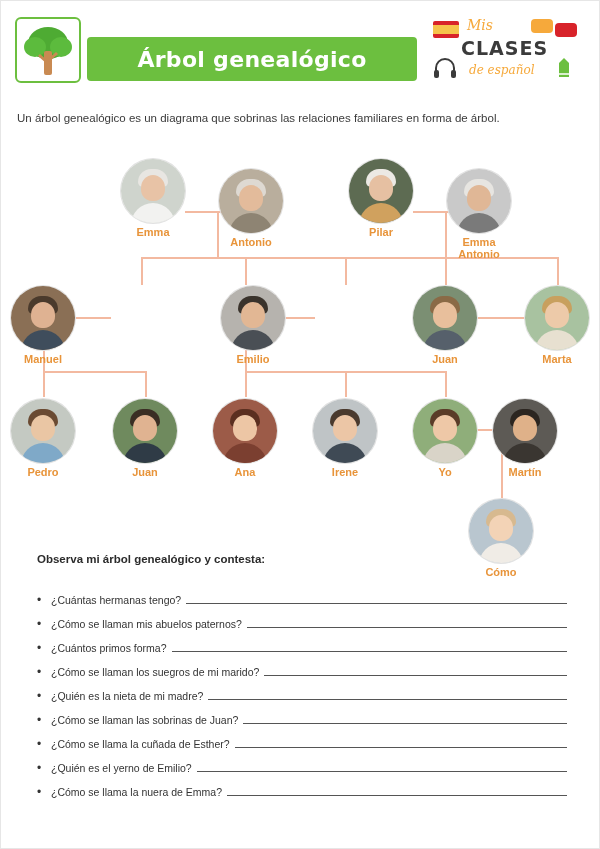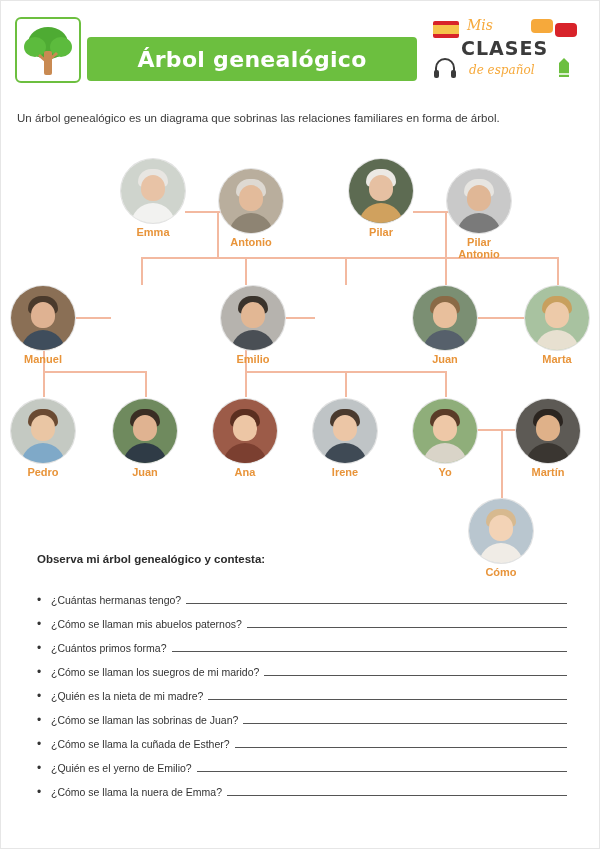--- a/index.html
+++ b/index.html
@@ -352,21 +352,21 @@
       <div class="name">Pilar</div>
     </div>
 
     <div class="person" style="left:446px; top:18px;">
       <div class="photo">
         <div class="bg" style="background:#c9c9c9;"></div>
         <div class="hair" style="background:#e7e5e1;"></div>
         <div class="head" style="background:#e0b796;"></div>
         <div class="body" style="background:#7a7a7a;"></div>
       </div>
-      <div class="name">Pilar Antonio</div>
+      <div class="name">Emma Antonio</div>
     </div>
 
     <div class="person" style="left:10px; top:135px;">
       <div class="photo">
         <div class="bg" style="background:#8a6f55;"></div>
         <div class="hair" style="background:#4a3a2c;"></div>
         <div class="head" style="background:#dfb292;"></div>
         <div class="body" style="background:#3f4d5c;"></div>
       </div>
       <div class="name">Manuel</div>
@@ -447,21 +447,21 @@
     <div class="person" style="left:412px; top:248px;">
       <div class="photo">
         <div class="bg" style="background:#8fae7a;"></div>
         <div class="hair" style="background:#5a3c28;"></div>
         <div class="head" style="background:#eec8a7;"></div>
         <div class="body" style="background:#d9d4c8;"></div>
       </div>
       <div class="name">Yo</div>
     </div>
 
-    <div class="person" style="left:515px; top:248px;">
+    <div class="person" style="left:492px; top:248px;">
       <div class="photo">
         <div class="bg" style="background:#5d5a55;"></div>
         <div class="hair" style="background:#2b2520;"></div>
         <div class="head" style="background:#dfb189;"></div>
         <div class="body" style="background:#3a3631;"></div>
       </div>
       <div class="name">Martín</div>
     </div>
 
     <div class="person" style="left:468px; top:348px;">

